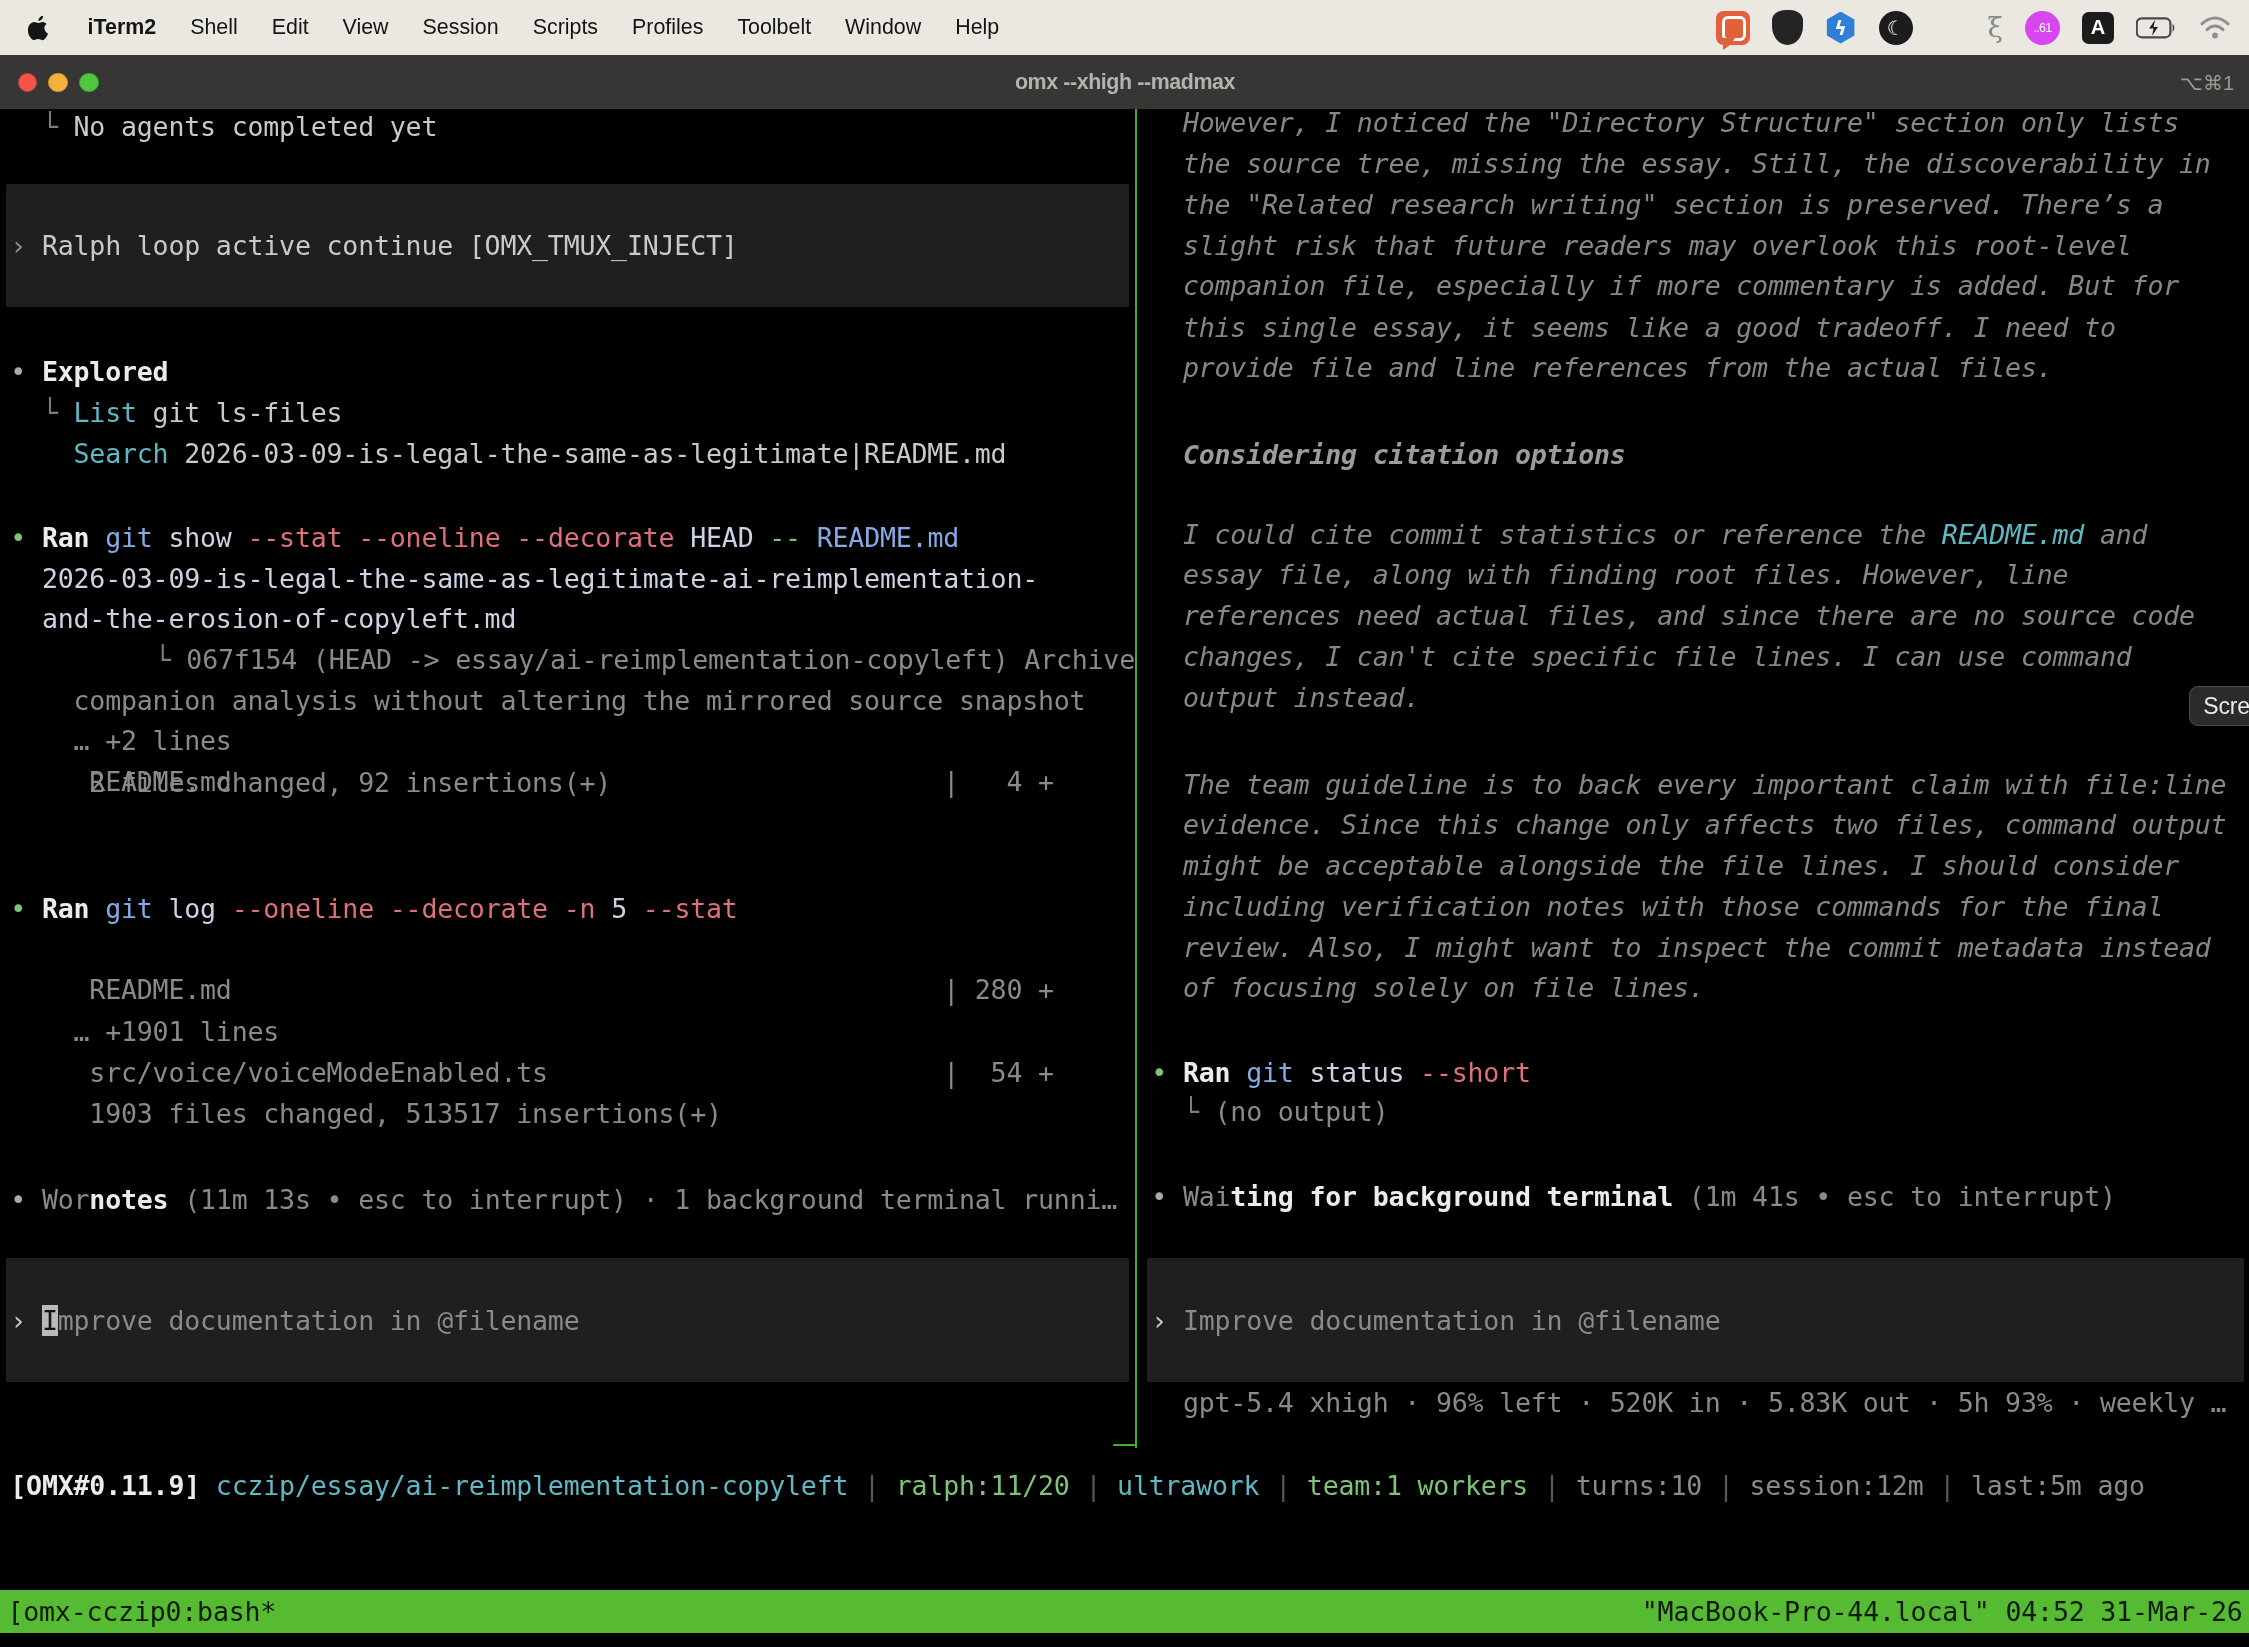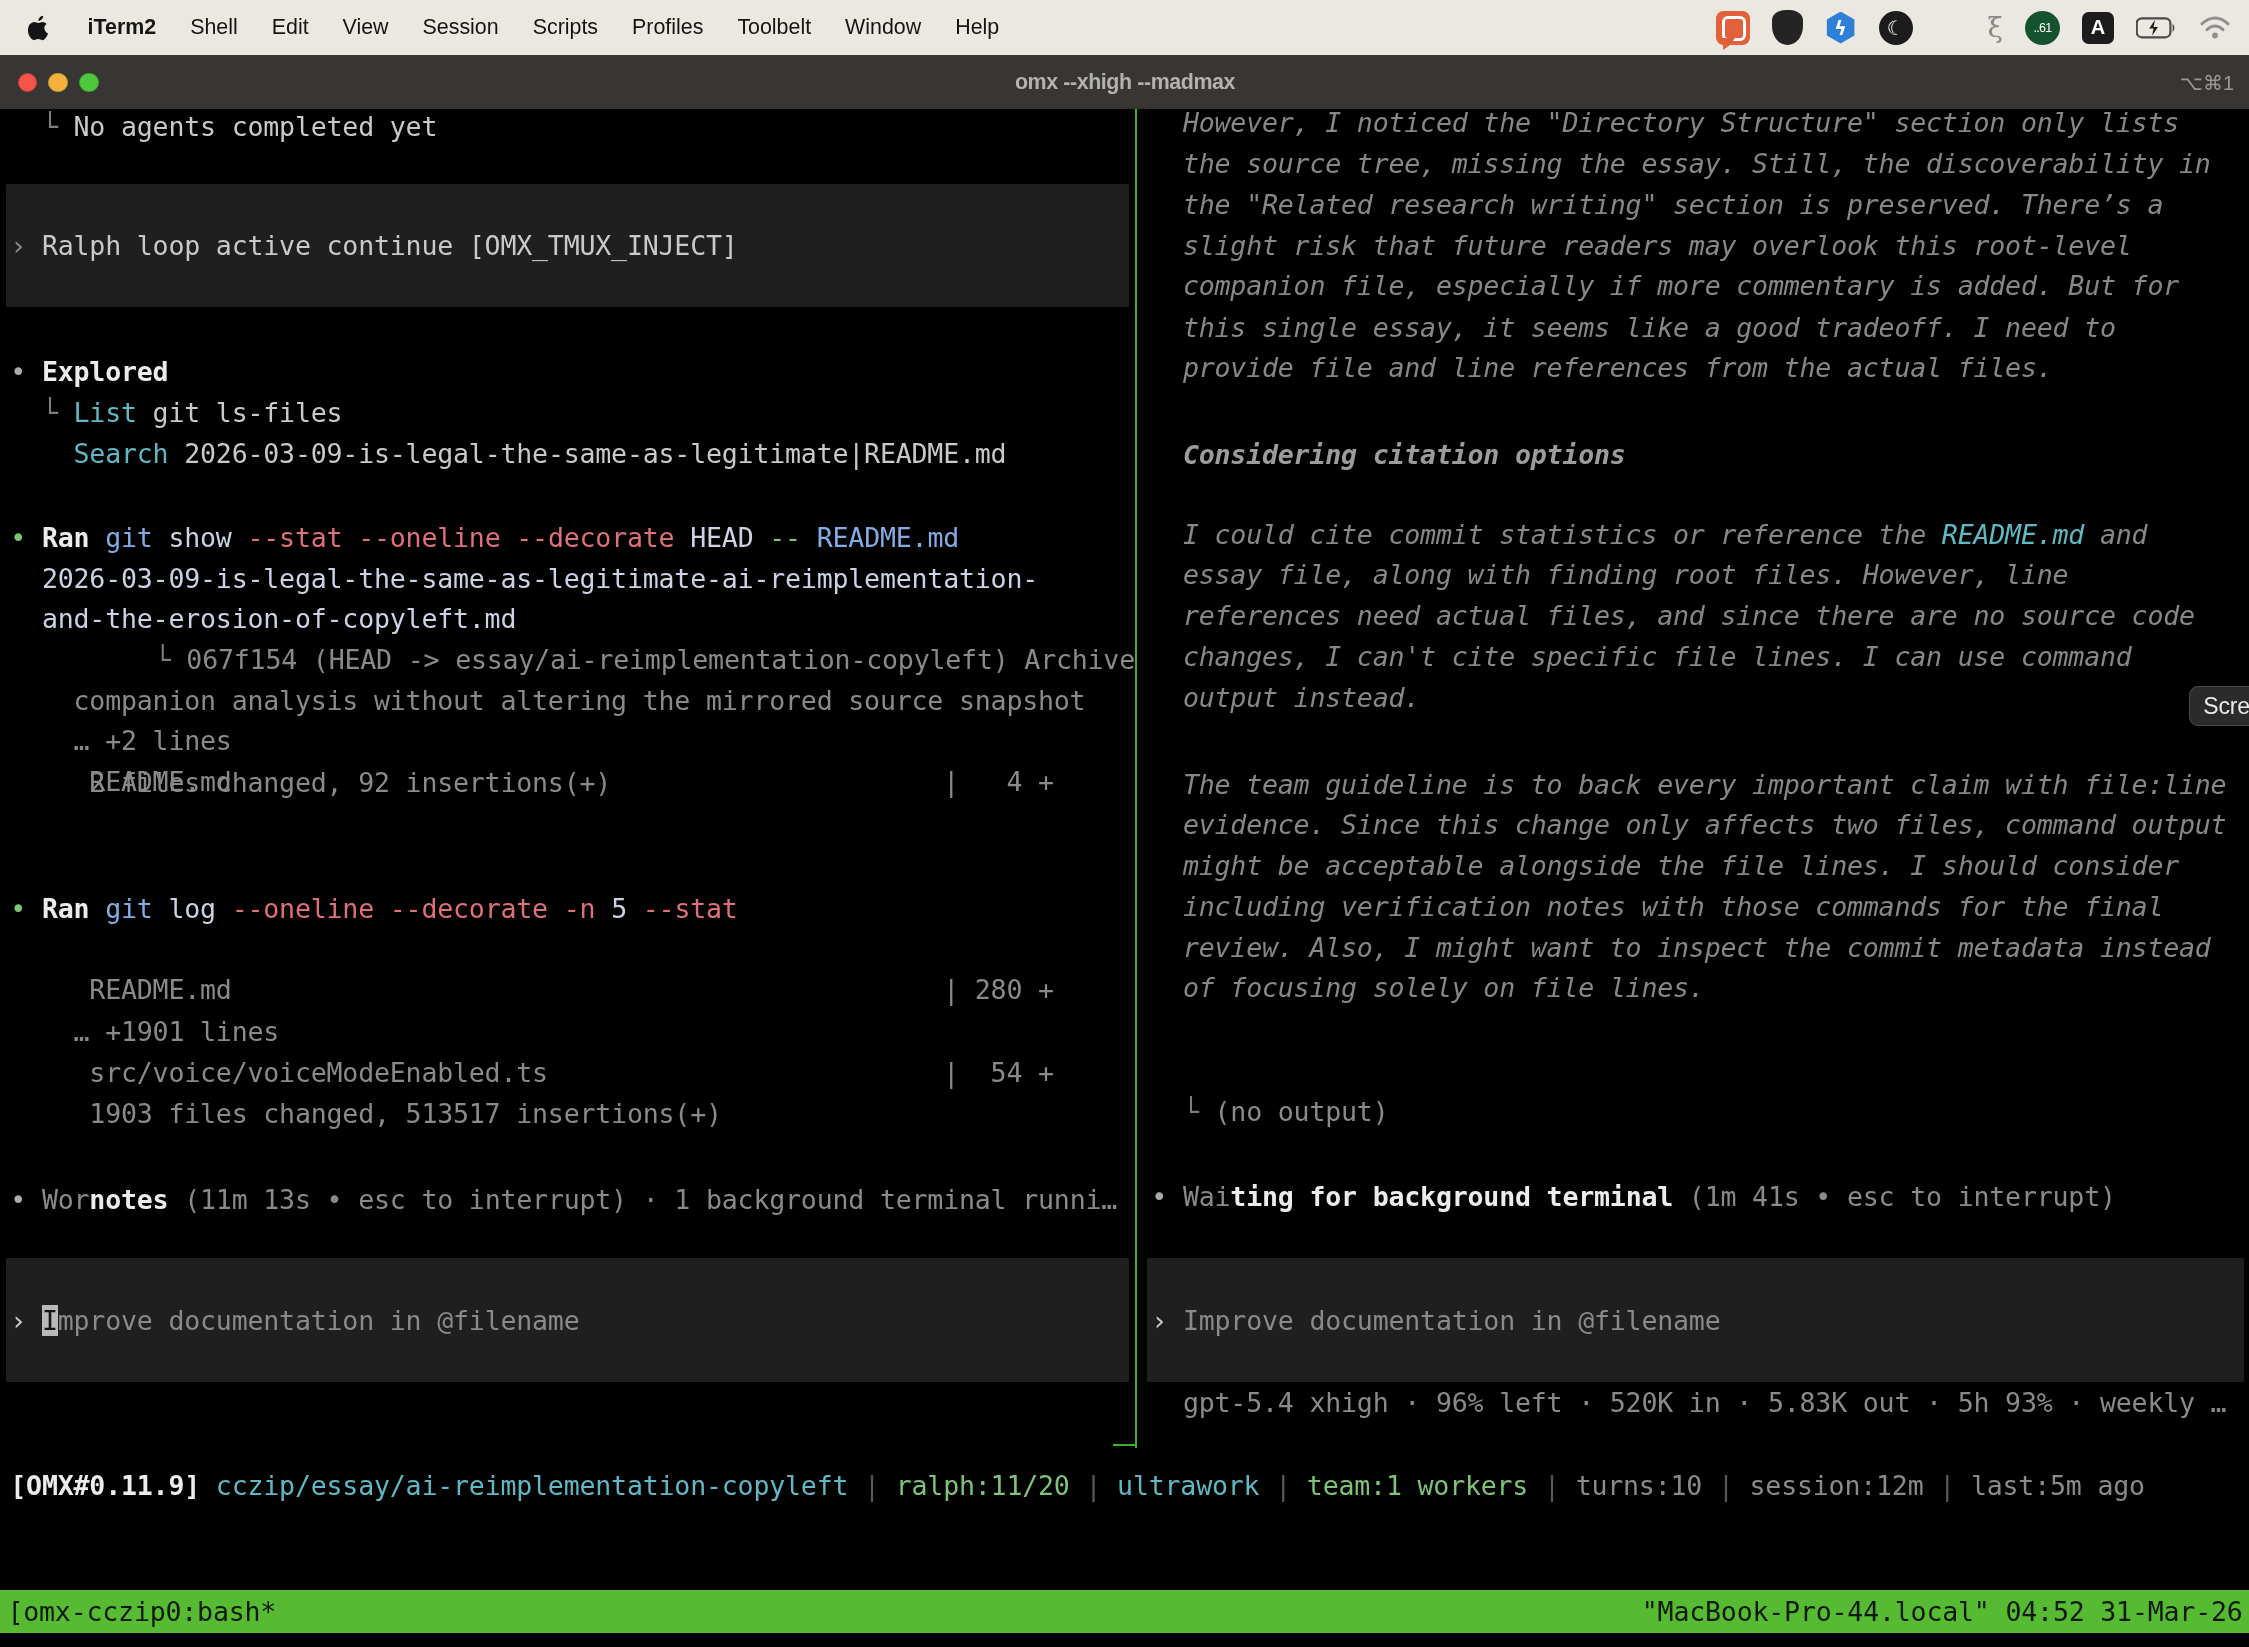--- a/index.html
+++ b/index.html
@@ -16,21 +16,21 @@
   .ic-shot::after{content:"";position:absolute;left:7.4px;bottom:-5.9px;width:0;height:0;border-left:7.4px solid #e2603a;border-top:7.4px solid #e2603a;border-right:5.9px solid transparent;border-bottom:5.9px solid transparent;}
   .ic-shield{width:31px;height:35px;background:#242424;border-radius:13.3px 13.3px 15.5px 15.5px / 10.3px 10.3px 19px 19px;display:grid;grid-template-columns:repeat(3,5.9px);grid-template-rows:repeat(3,5.9px);gap:2.2px;align-content:center;justify-content:center;}
   .ic-shield i{background:#ebe8e2;border-radius:1.5px;}
   .ic-shield i.d{background:#555;}
   .ic-hex{width:32px;height:32px;background:#2e7fd6;clip-path:polygon(50% 0,93% 25%,93% 75%,50% 100%,7% 75%,7% 25%);display:flex;align-items:center;justify-content:center;color:#fff;font-size:19px;font-weight:bold;font-family:"DejaVu Sans",sans-serif;}
   .ic-moon{width:34px;height:34px;background:#1c1c1c;border-radius:50%;display:flex;align-items:center;justify-content:center;color:#f4f2ec;font-size:20px;}
   .ic-dots{display:grid;grid-template-columns:repeat(3,7.4px);grid-template-rows:repeat(3,7.4px);gap:4.4px;}
   .ic-dots i{border-radius:50%;background:#9a9a9a;}
   .ic-dots i.k{background:#1e1e1e;}
   .ic-squig{color:#8a8a8a;font-size:28px;font-family:"DejaVu Serif",serif;}
-  .ic-pct{width:35px;height:34px;background:#14532d;border-radius:50%;color:#fff;font-size:12.5px;display:flex;align-items:center;justify-content:center;font-family:"Liberation Sans",sans-serif;letter-spacing:-0.7px;}
+  .ic-pct{width:35px;height:34px;background:#d946ef;border-radius:50%;color:#fff;font-size:12.5px;display:flex;align-items:center;justify-content:center;font-family:"Liberation Sans",sans-serif;letter-spacing:-0.7px;}
   .ic-a{width:32px;height:32px;background:#1c1c1c;border-radius:6.6px;color:#fff;font-weight:bold;font-size:20px;display:flex;align-items:center;justify-content:center;font-family:"Liberation Sans",sans-serif;}
   
   .titlebar{position:absolute;left:0;top:55px;width:2250px;height:55px;background:#373634;display:flex;align-items:center;
     font-family:"Liberation Sans",sans-serif;}
   .lights{display:flex;gap:11px;margin-left:17.7px;}
   .light{width:17.7px;height:17.7px;border-radius:50%;}
   .l-close{background:#f55549;border:0.7px solid #c8423c;}
   .l-min{background:#f6b03e;border:0.7px solid #caa32e;}
   .l-zoom{background:#4fc83e;border:0.7px solid #3fa532;}
   .win-title{position:absolute;left:0;right:0;text-align:center;color:#b4b2ae;font-size:21.4px;font-weight:bold;letter-spacing:-0.4px;}
@@ -193,20 +193,21 @@
       <div class="tline" style="top: 445px;"><span class="sg-di">  essay file, along with finding root files. However, line</span></div>
       <div class="tline" style="top: 486px;"><span class="sg-di">  references need actual files, and since there are no source code</span></div>
       <div class="tline" style="top: 527px;"><span class="sg-di">  changes, I can't cite specific file lines. I can use command</span></div>
       <div class="tline" style="top: 568px;"><span class="sg-di">  output instead.</span></div>
       <div class="tline" style="top: 655px;"><span class="sg-di">  The team guideline is to back every important claim with file:line</span></div>
       <div class="tline" style="top: 695px;"><span class="sg-di">  evidence. Since this change only affects two files, command output</span></div>
       <div class="tline" style="top: 736px;"><span class="sg-di">  might be acceptable alongside the file lines. I should consider</span></div>
       <div class="tline" style="top: 777px;"><span class="sg-di">  including verification notes with those commands for the final</span></div>
       <div class="tline" style="top: 818px;"><span class="sg-di">  review. Also, I might want to inspect the commit metadata instead</span></div>
       <div class="tline" style="top: 858px;"><span class="sg-di">  of focusing solely on file lines.</span></div>
+      <div class="tline" style="top: 943px;"><span class="sg-gbullet">• </span><span class="sg-bold">Ran</span><span class="sg-fg"> </span><span class="sg-blue">git</span><span class="sg-fg"> </span><span class="sg-arg">status</span><span class="sg-fg"> </span><span class="sg-red">--short</span></div>
       <div class="tline" style="top: 982px;"><span class="sg-tree">  └ </span><span class="sg-dim">(no output)</span></div>
       <div class="tline" style="top: 1067px;"><span class="sg-dbullet">• </span><span class="sg-dim">Wai</span><span class="sg-bold">ting for background terminal</span><span class="sg-dim"> (1m 41s • esc to interrupt)</span></div>
       <div class="tline" style="top: 1191px;"><span class="sg-fg">› </span><span class="sg-dim">Improve documentation in @filename</span></div>
       <div class="tline" style="top: 1273px;"><span class="sg-dim">  gpt-5.4 xhigh · 96% left · 520K in · 5.83K out · 5h 93% · weekly …</span></div>
     </div>
 
   <div class="bottomline"><span class="sg-bold">[OMX#0.11.9]</span><span class="sg-fg"> </span><span class="sg-cyan">cczip/essay/ai-reimplementation-copyleft</span><span class="sg-pipe"> | </span><span class="sg-green">ralph:11/20</span><span class="sg-pipe"> | </span><span class="sg-cyan">ultrawork</span><span class="sg-pipe"> | </span><span class="sg-green">team:1 workers</span><span class="sg-pipe"> | </span><span class="sg-dim">turns:10</span><span class="sg-pipe"> | </span><span class="sg-dim">session:12m</span><span class="sg-pipe"> | </span><span class="sg-dim">last:5m ago</span></div>
 
   <div class="tooltip">
     <span>Scre</span>

